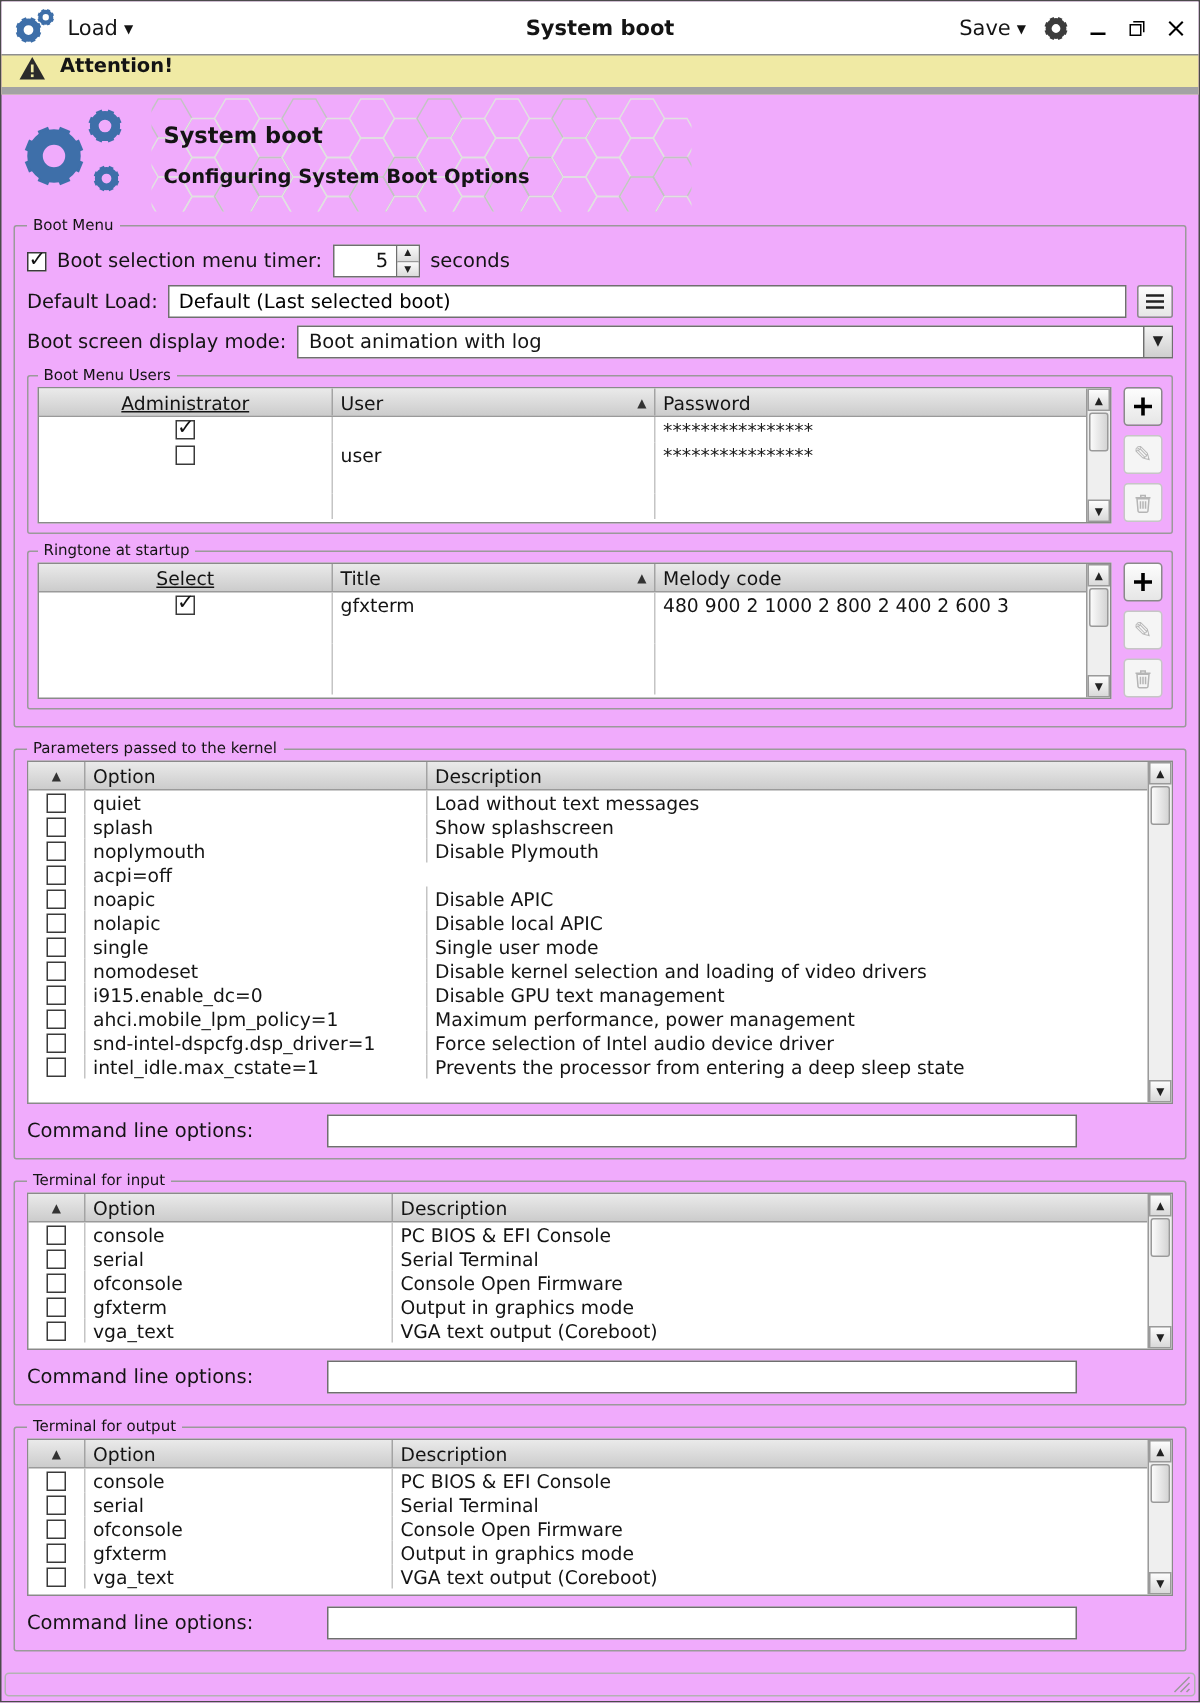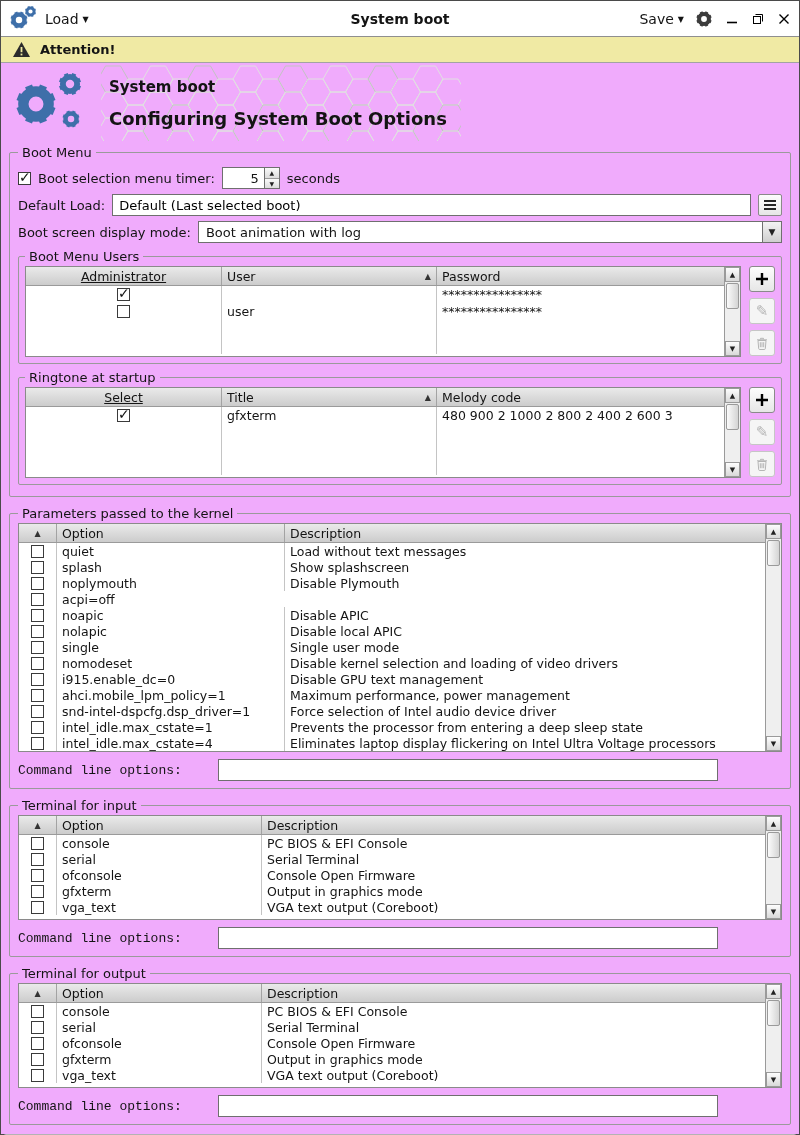--- a/index.html
+++ b/index.html
@@ -15,37 +15,37 @@
   .tb-title { position:absolute; left:0; right:0; text-align:center; font-weight:bold; font-size:14px; pointer-events:none; }
   .menu-item { display:flex; align-items:center; gap:4px; font-size:14px; cursor:default; z-index:1; }
   .caret { font-size:8px; position:relative; top:1px; }
   .tb-right { margin-left:auto; display:flex; align-items:center; gap:11px; z-index:1; }
   .winbtn { display:inline-flex; align-items:center; justify-content:center; width:15px; height:15px; }
   .app-logo { position:relative; width:28px; height:27px; display:inline-block; flex:none; }
   .app-logo .g1 { position:absolute; left:0; top:5px; }
   .app-logo .g2 { position:absolute; left:15px; top:0; }
 
   
-  .banner { height:27px; flex:none; display:flex; align-items:center; gap:9px; padding:0 11px;
-            border-top:1px solid #8f8f8f; border-bottom:1px solid #a3a3a3; font-weight:bold; }
+  .banner { height:27px; flex:none; display:flex; gap:9px; padding:0 11px;
+            border-top:1px solid #8f8f8f; border-bottom:5px solid #a3a3a3; font-weight:bold; }
 
   
   .header { position:relative; height:80px; flex:none; display:flex; align-items:center; gap:20px; padding:4px 12px; overflow:hidden; }
   .hexes { position:absolute; left:100px; top:2px; z-index:0; }
   .header-logo { position:relative; width:76px; height:68px; flex:none; z-index:1; }
   .header-logo .g1 { position:absolute; left:0; top:12px; }
   .header-logo .g2 { position:absolute; left:44px; top:2px; }
   .header-logo .g3 { position:absolute; left:48px; top:40px; }
   .header-text { position:relative; z-index:1; }
   .header-title { font-weight:bold; font-size:15px; margin-bottom:12px; }
-  .header-sub { font-weight:bold; font-size:18px; }
+  .header-sub { font-weight:bold; font-size:13px; }
 
   
   fieldset { border:1px solid #9a9a9a; border-radius:2px; margin:2px 8px 7px; padding:2px 8px 7px; }
-  legend { font-size:13px; padding:0 4px; }
+  legend { font-size:10px; padding:0 4px; }
   fieldset.subfs { margin:6px 0 4px; padding:2px 6px 6px; }
   .frow { display:flex; align-items:center; gap:7px; margin:5px 0; }
   .grow { flex:1; }
 
   .cb { width:13px; height:13px; border:1px solid #3a3a3a; background:#fff; display:inline-block; position:relative; flex:none; }
   .cb.checked::after { content:"✓"; position:absolute; left:0px; top:-4px; font-size:14px; font-weight:bold; color:#111; }
 
   .text-input { border:1px solid #6f6f6f; height:22px; padding:0 6px; font:inherit; background:#fff; border-radius:0; }
   .spinner { display:flex; border:1px solid #6f6f6f; height:22px; width:58px; background:#fff; }
   .spin-val { flex:1; display:flex; align-items:center; justify-content:flex-end; padding-right:5px; }
@@ -93,21 +93,21 @@
 
   
   .vsb { width:16px; flex:none; border-left:1px solid #9a9a9a; display:flex; flex-direction:column; background:#efefef; }
   .vsb-btn { height:15px; flex:none; display:flex; align-items:center; justify-content:center; font-size:7px; color:#222; border:1px solid #9a9a9a; background:linear-gradient(#fdfdfd,#d9d9d9); margin:0; }
   .vsb-track { flex:1; position:relative; }
   .vsb-thumb { position:absolute; top:1px; left:1px; right:1px; height:26px; border:1px solid #9a9a9a; background:linear-gradient(90deg,#fbfbfb,#d4d4d4); border-radius:2px; }
 
   .side-btns { width:26px; flex:none; display:flex; flex-direction:column; gap:6px; }
 
   .cmdrow { display:flex; align-items:center; margin-top:7px; }
-  .cmdlbl { width:200px; flex:none;font-family:Liberation Mono, monospace; }
+  .cmdlbl { width:200px; flex:none; }
   .cmdinput { width:500px; }
 
   
   .spacer { flex:1; }
   .statusbar { height:16px; flex:none; margin:2px 2px 3px; border:1px solid #b3b3b3; border-radius:3px; position:relative; }
   .grip { position:absolute; right:2px; bottom:1px; }
 </style>
 </head>
 <body>
 
@@ -552,27 +552,20 @@
               <div class="td col-k2">snd-intel-dspcfg.dsp_driver=1</div>
               <div class="td col-k3">Force selection of Intel audio device driver</div>
             </div>
             <div class="trow">
               <div class="td col-k1 center">
                 <span class="cb"></span>
               </div>
               <div class="td col-k2">intel_idle.max_cstate=1</div>
               <div class="td col-k3">Prevents the processor from entering a deep sleep state</div>
             </div>
-            <div class="trow">
-              <div class="td col-k1 center">
-                <span class="cb"></span>
-              </div>
-              <div class="td col-k2">intel_idle.max_cstate=4</div>
-              <div class="td col-k3">Eliminates laptop display flickering on Intel Ultra Voltage processors</div>
-            </div>
           </div>
       </div>
       <div class="vsb">
           <div class="vsb-btn">▲</div>
           <div class="vsb-track">
             <div class="vsb-thumb"></div>
           </div>
           <div class="vsb-btn">▼</div>
         </div>
     </div>

